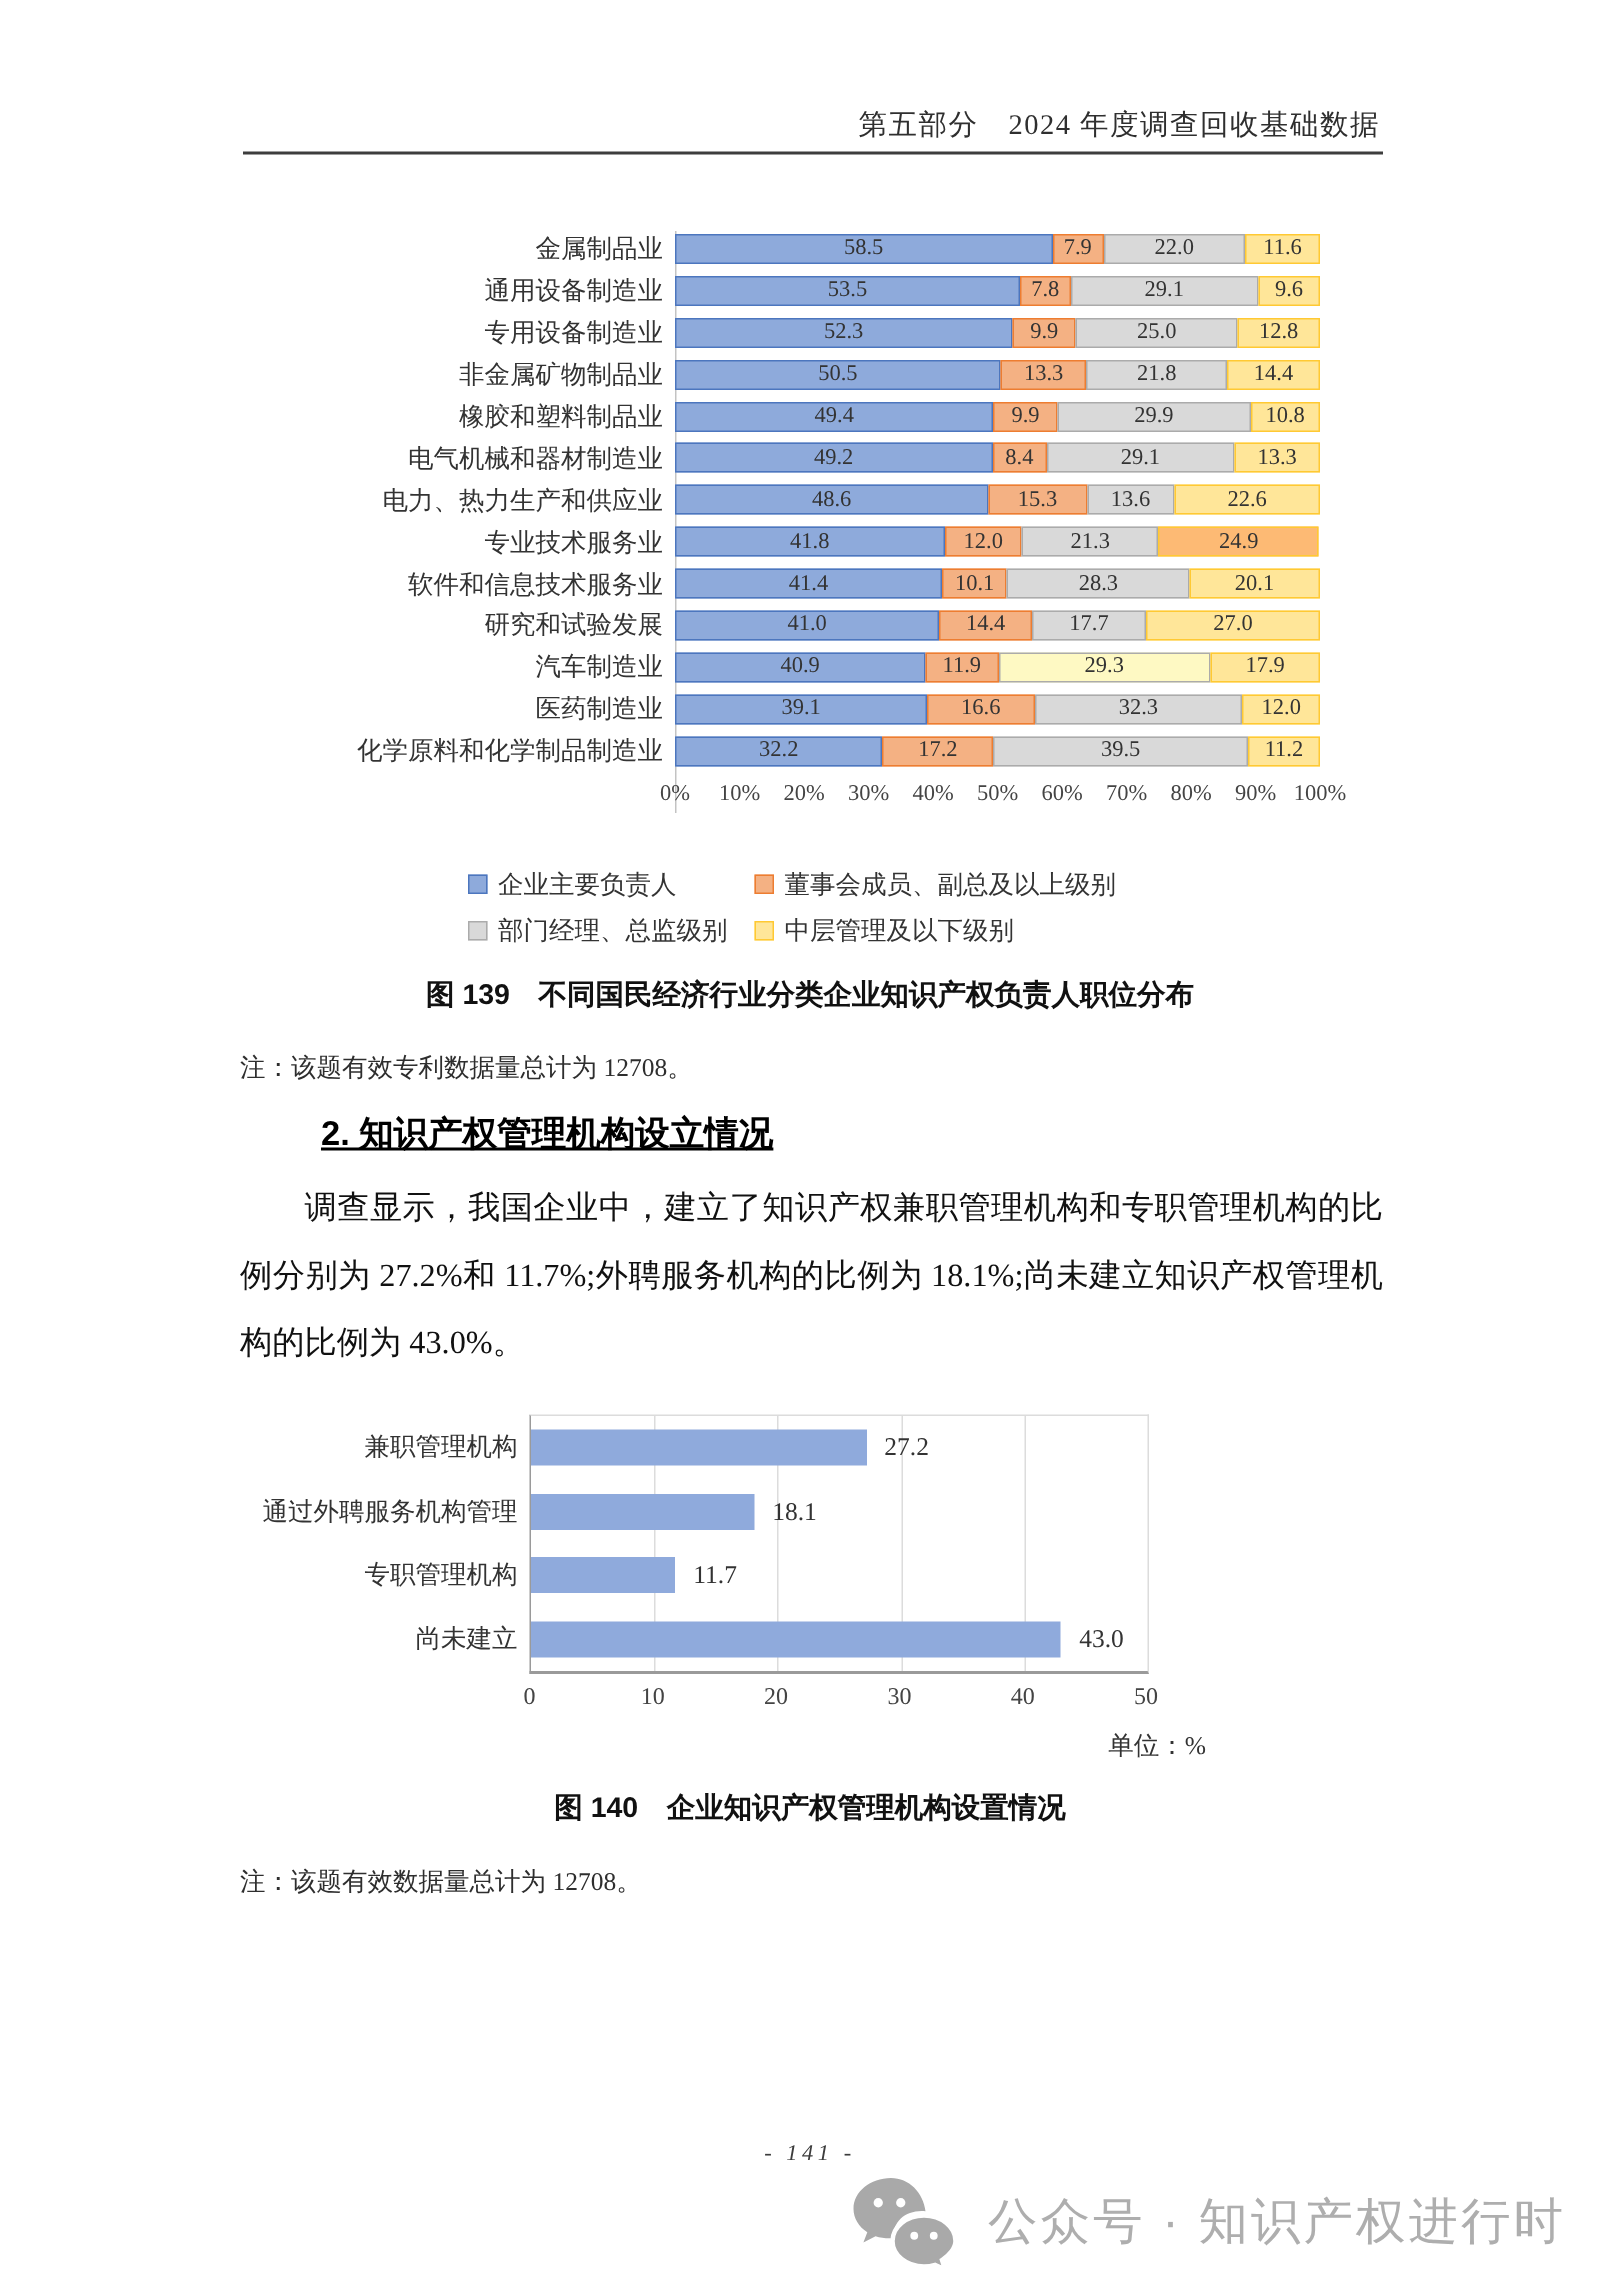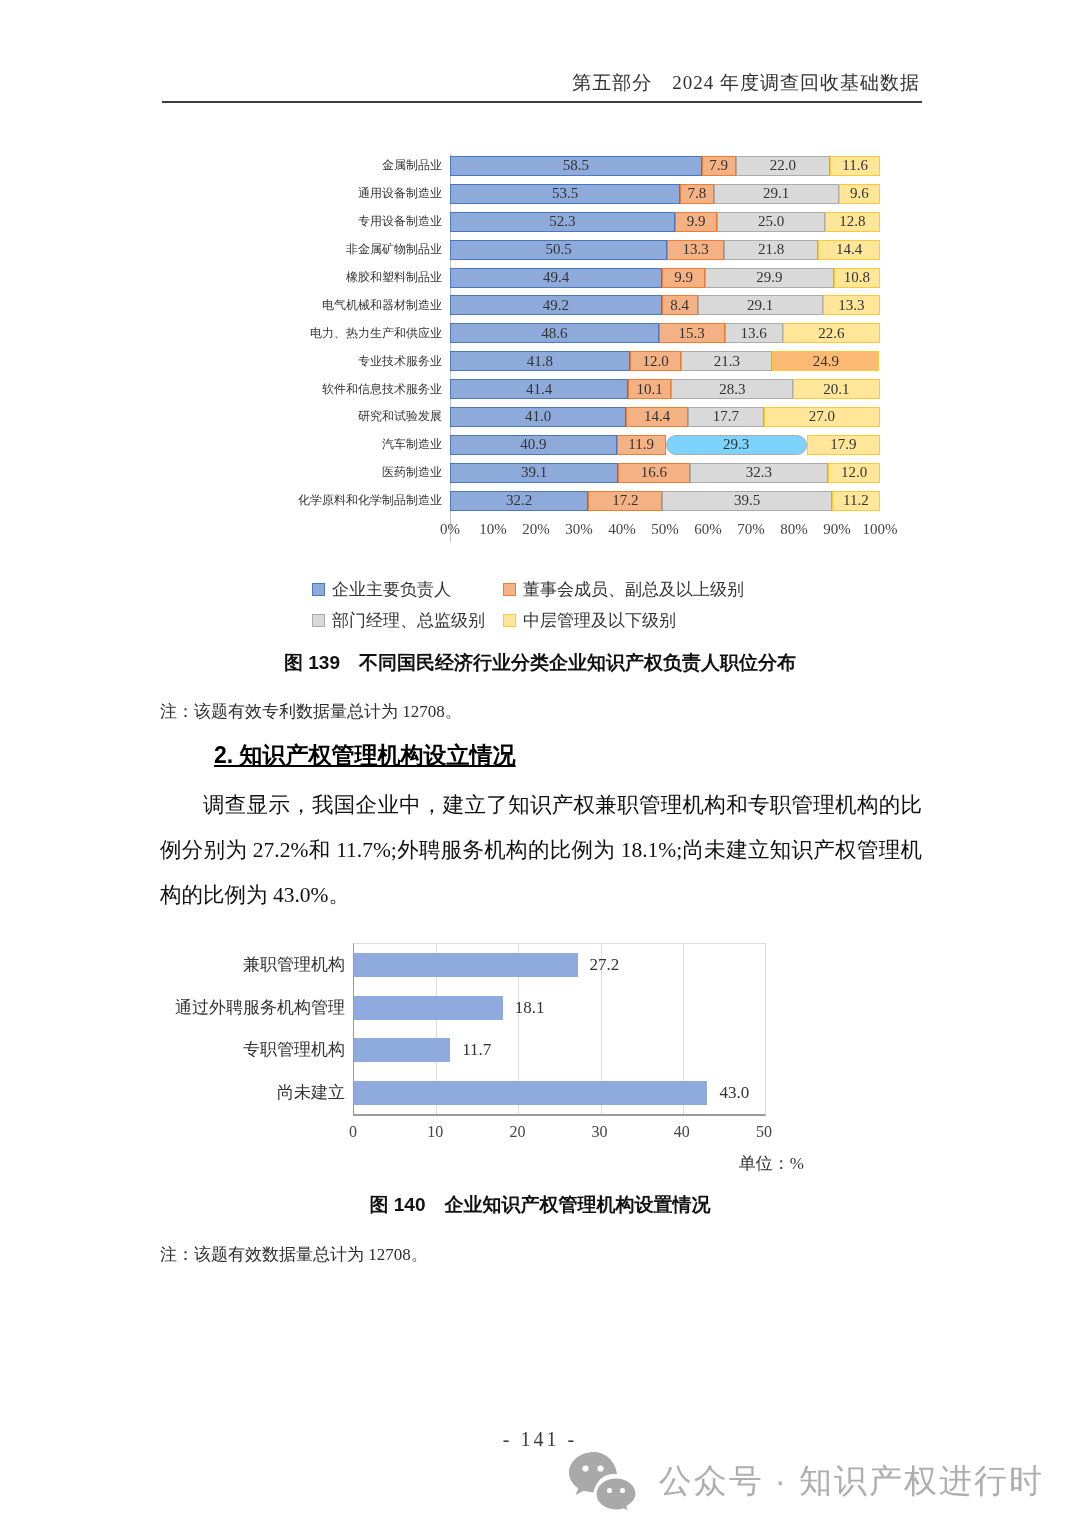--- a/index.html
+++ b/index.html
@@ -8,21 +8,21 @@
 
   
   .header-title{position:absolute;top:70px;right:160px;font-size:19px;color:#2f2f2f;letter-spacing:1px;}
   .header-rule{position:absolute;left:162px;right:158px;top:101px;border-top:2px solid #3d3d3d;height:0;}
 
   
   .chart1{position:absolute;left:160px;top:152px;width:730px;}
   .c1-rows{position:relative;}
   .c1-axisline{position:absolute;left:290px;top:2px;height:388px;border-left:1px solid #c3c3c3;}
   .c1-row{display:flex;align-items:center;height:27.9px;}
-  .c1-label{width:282px;padding-right:8px;text-align:right;font-size:12px;color:#333;white-space:nowrap;}
+  .c1-label{width:282px;padding-right:8px;text-align:right;font-size:17px;color:#333;white-space:nowrap;}
   .c1-plot{position:relative;width:430px;height:20px;display:flex;}
   .c1-seg{height:100%;box-sizing:border-box;border:1px solid #999;display:flex;align-items:center;
           justify-content:center;font-size:15px;color:#333;white-space:nowrap;line-height:1;}
   .c1-ticks{position:relative;margin-left:290px;width:430px;height:24px;margin-top:6px;}
   .c1-tick{position:absolute;top:0;transform:translateX(-50%);font-size:15px;color:#444;white-space:nowrap;}
 
   
   .legend{position:absolute;left:312px;top:578px;display:grid;grid-template-columns:191px auto;
           row-gap:8px;font-size:17px;color:#333;}
   .legend-item{display:flex;align-items:center;gap:7px;white-space:nowrap;}
@@ -50,22 +50,22 @@
            border-top:1px solid #dcdcdc;border-right:1px solid #dcdcdc;
            border-left:1px solid #9a9a9a;border-bottom:2px solid #9a9a9a;}
   .c2-grid{position:absolute;top:0;bottom:0;border-left:1px solid #dcdcdc;}
   .c2-bar{position:absolute;left:0;height:24px;background:#8FAADC;}
   .c2-val{position:absolute;font-size:17px;color:#333;white-space:nowrap;line-height:24px;}
   .c2-ticks{position:absolute;left:193px;top:183px;width:411px;height:22px;}
   .c2-tick{position:absolute;transform:translateX(-50%);font-size:16px;color:#444;}
   .c2-unit{position:absolute;left:193px;top:212px;width:451px;text-align:right;font-size:17px;color:#333;}
 
   
-  .page-number{position:absolute;left:0;right:0;top:1428px;text-align:center;font-size:20px;
-               color:#3c3c3c;letter-spacing:3px;}
+  .page-number{position:absolute;left:0;right:0;top:1428px;text-align:center;font-size:15px;
+               color:#3c3c3c;letter-spacing:3px;font-style:italic;}
   .watermark{position:absolute;right:36px;top:1450px;display:flex;align-items:center;gap:16px;}
   .watermark-text{font-family:"Liberation Sans","DejaVu Sans",sans-serif;font-size:33px;
                   color:#aeaeae;letter-spacing:2px;white-space:nowrap;}
 </style>
 </head>
 <body>
 
 <div class="page">
 
   <div class="header-title">第五部分　2024 年度调查回收基础数据</div>
@@ -162,21 +162,21 @@
             <div class="c1-seg" style="width: 61.92px; background: rgb(244, 177, 131); border-color: rgb(237, 125, 49);">14.4</div>
             <div class="c1-seg" style="width: 76.11px; background: rgb(217, 217, 217); border-color: rgb(171, 171, 171);">17.7</div>
             <div class="c1-seg" style="width: 116.1px; background: rgb(255, 230, 153); border-color: rgb(255, 201, 51);">27.0</div>
           </div>
         </div>
         <div class="c1-row">
           <div class="c1-label">汽车制造业</div>
           <div class="c1-plot">
             <div class="c1-seg" style="width: 175.87px; background: rgb(142, 170, 219); border-color: rgb(76, 118, 190);">40.9</div>
             <div class="c1-seg" style="width: 51.17px; background: rgb(244, 177, 131); border-color: rgb(237, 125, 49);">11.9</div>
-            <div class="c1-seg" style="width: 149px; background: #7dd3fc; border-color: rgb(171, 171, 171); border-radius: 10px;">29.3</div>
+            <div class="c1-seg" style="width: 149px; background: #fef9c3; border-color: rgb(171, 171, 171);">29.3</div>
             <div class="c1-seg" style="width: 76.97px; background: rgb(255, 230, 153); border-color: rgb(255, 201, 51);">17.9</div>
           </div>
         </div>
         <div class="c1-row">
           <div class="c1-label">医药制造业</div>
           <div class="c1-plot">
             <div class="c1-seg" style="width: 168.13px; background: rgb(142, 170, 219); border-color: rgb(76, 118, 190);">39.1</div>
             <div class="c1-seg" style="width: 71.38px; background: rgb(244, 177, 131); border-color: rgb(237, 125, 49);">16.6</div>
             <div class="c1-seg" style="width: 138.89px; background: rgb(217, 217, 217); border-color: rgb(171, 171, 171);">32.3</div>
             <div class="c1-seg" style="width: 51.6px; background: rgb(255, 230, 153); border-color: rgb(255, 201, 51);">12.0</div>

